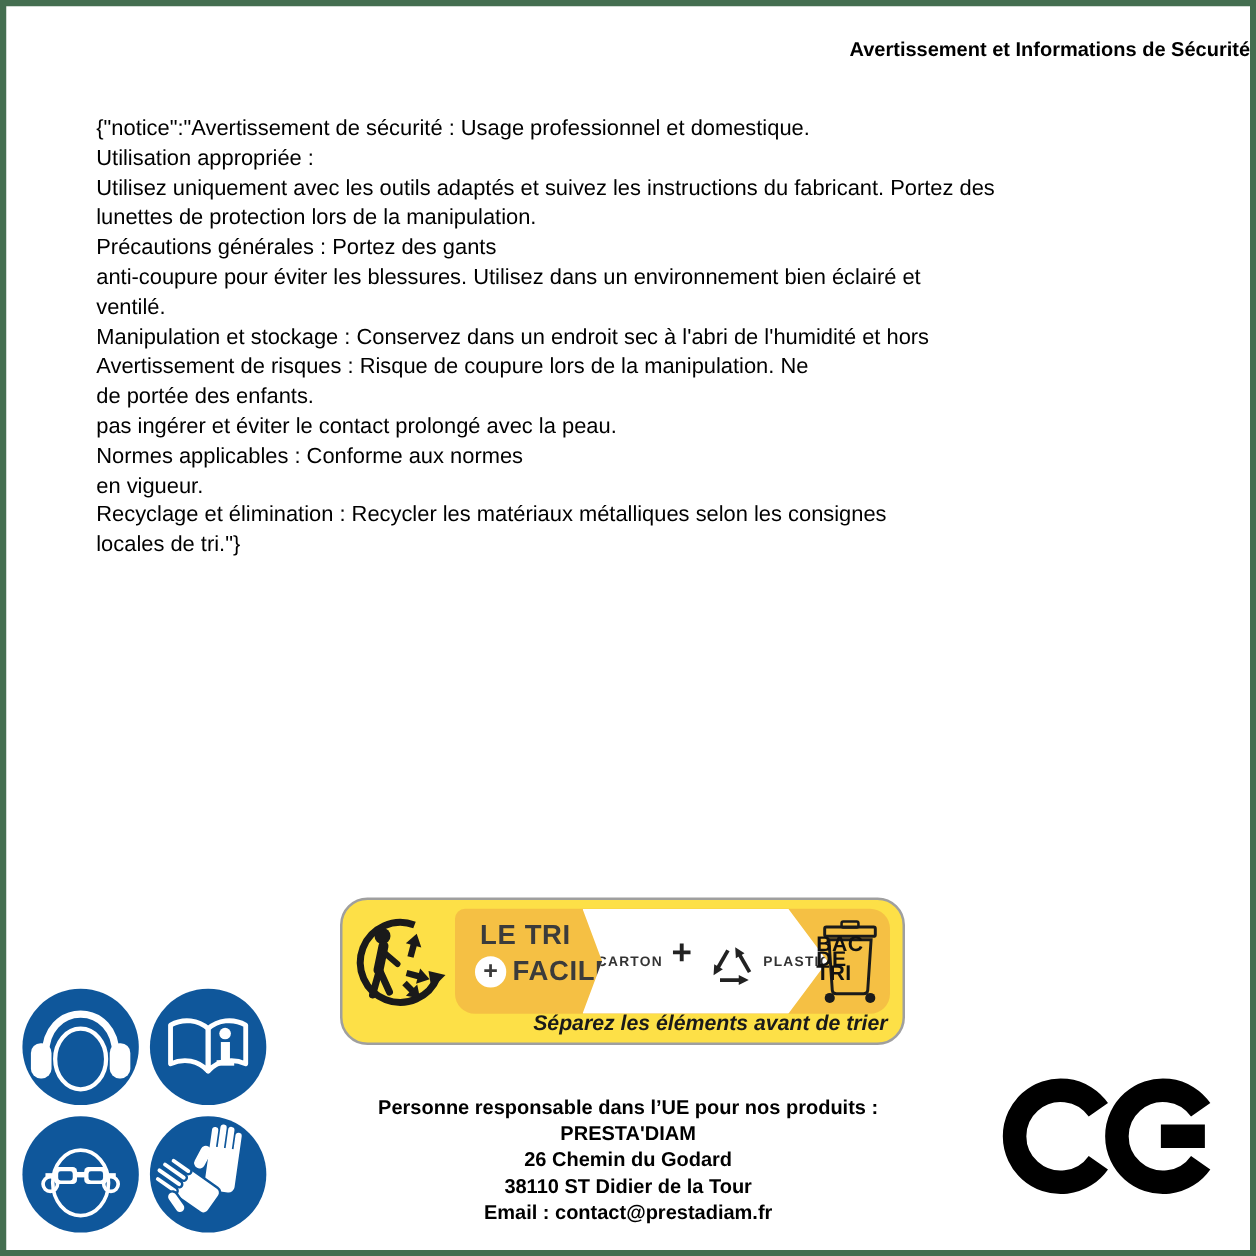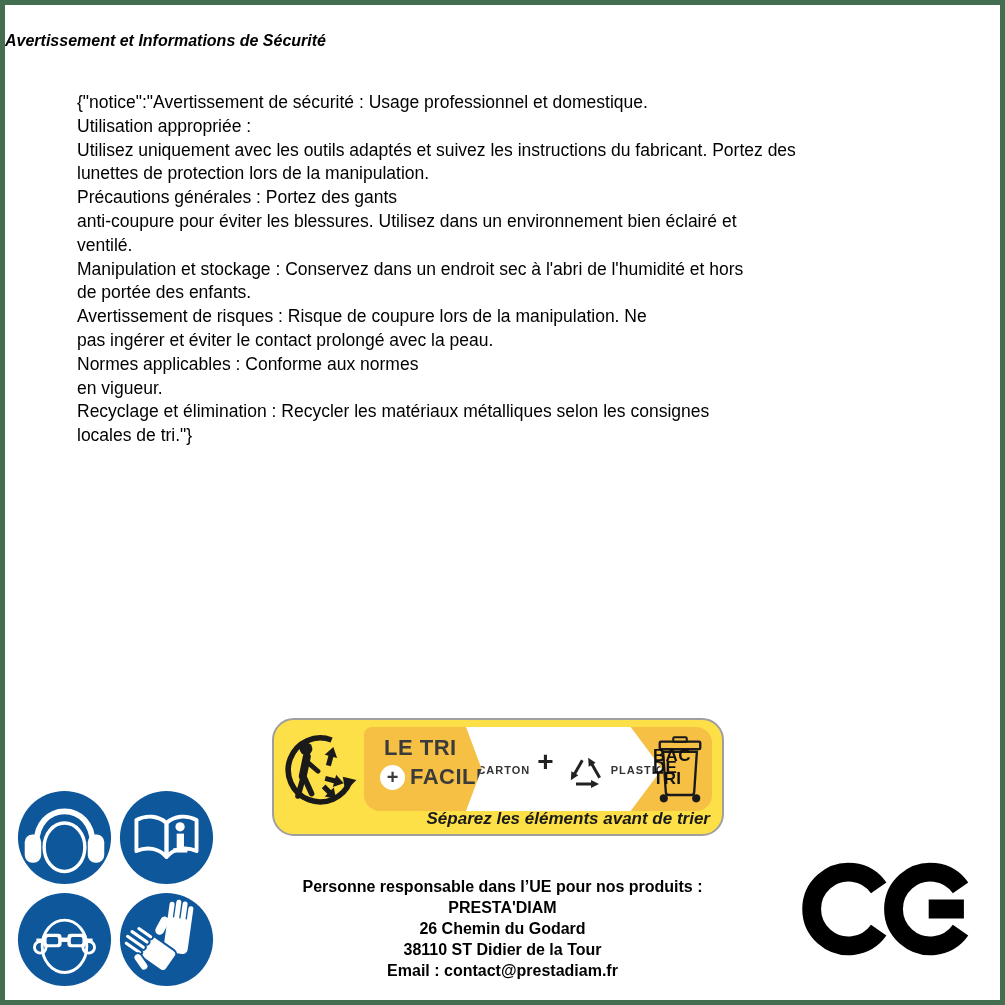--- a/index.html
+++ b/index.html
@@ -2,22 +2,22 @@
 <html><head>
 <meta charset="utf-8">
 <style>
   html,body{margin:0;padding:0;background:#fff;}
   .page{
     position:relative;width:1005px;height:1005px;box-sizing:border-box;
     border:5px solid #446e50;background:#fff;overflow:hidden;
     font-family:"Liberation Sans", sans-serif;color:#000;
   }
   .title{
-    position:absolute;top:27px;left:0;width:100%;text-align:left;
-    font-size:16px;font-weight:bold;font-style:italic;
+    position:absolute;top:27px;left:0;width:100%;text-align:right;
+    font-size:16px;font-weight:bold;
   }
   .notice{
     position:absolute;left:72px;top:86px;width:880px;
     font-size:17.5px;line-height:23.8px;
   }
   
   .label-wrap{position:absolute;left:267px;top:713px;width:452px;}
   .fr{font-size:15px;font-weight:bold;margin:0 0 4px 2px;color:#222;}
   .label-box{
     position:relative;height:118px;background:#fde047;
@@ -77,22 +77,22 @@
 
   <div class="notice">
     <div>{"notice":"Avertissement de sécurité : Usage professionnel et domestique.</div>
     <div>Utilisation appropriée :</div>
     <div>Utilisez uniquement avec les outils adaptés et suivez les instructions du fabricant. Portez des</div>
     <div>lunettes de protection lors de la manipulation.</div>
     <div>Précautions générales : Portez des gants</div>
     <div>anti-coupure pour éviter les blessures. Utilisez dans un environnement bien éclairé et</div>
     <div>ventilé.</div>
     <div>Manipulation et stockage : Conservez dans un endroit sec à l'abri de l'humidité et hors</div>
+    <div>Avertissement de risques : Risque de coupure lors de la manipulation. Ne</div>
     <div>de portée des enfants.</div>
-    <div>Avertissement de risques : Risque de coupure lors de la manipulation. Ne</div>
     <div>pas ingérer et éviter le contact prolongé avec la peau.</div>
     <div>Normes applicables : Conforme aux normes</div>
     <div>en vigueur.</div>
     <div>Recyclage et élimination : Recycler les matériaux métalliques selon les consignes</div>
     <div>locales de tri."}</div>
   </div>
 
   <div class="label-wrap">
     <div class="label-box">
 

